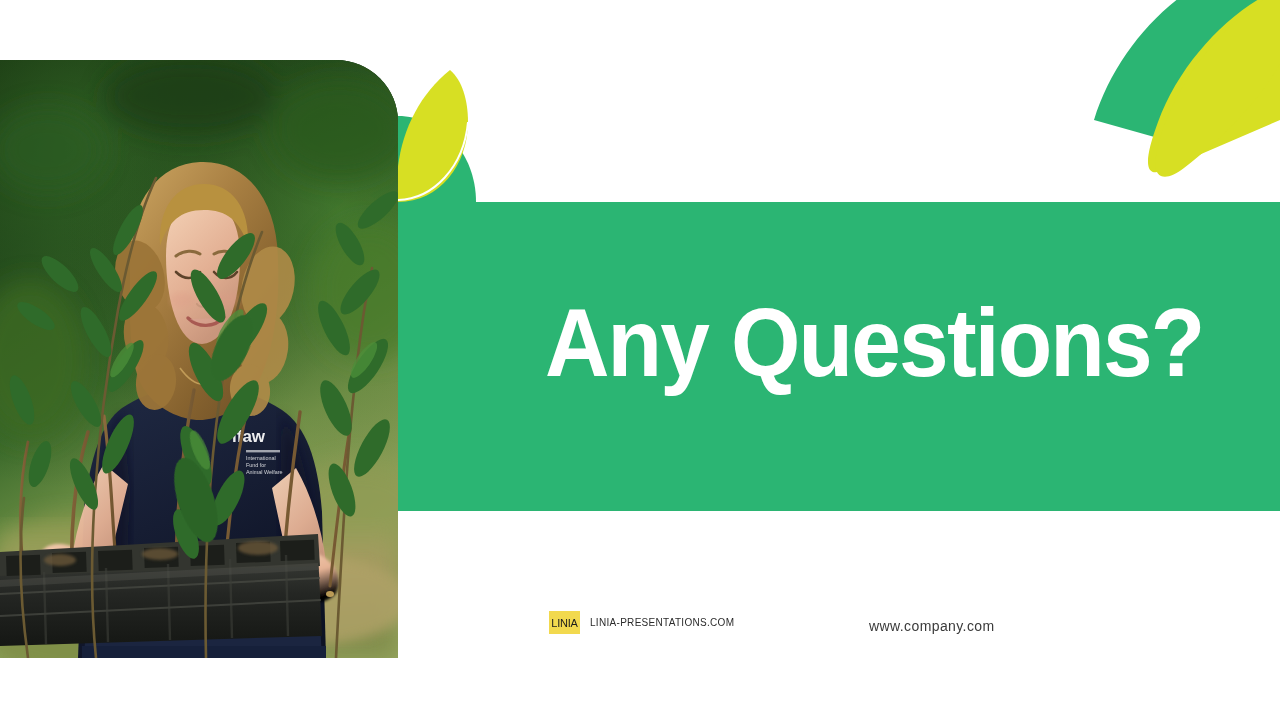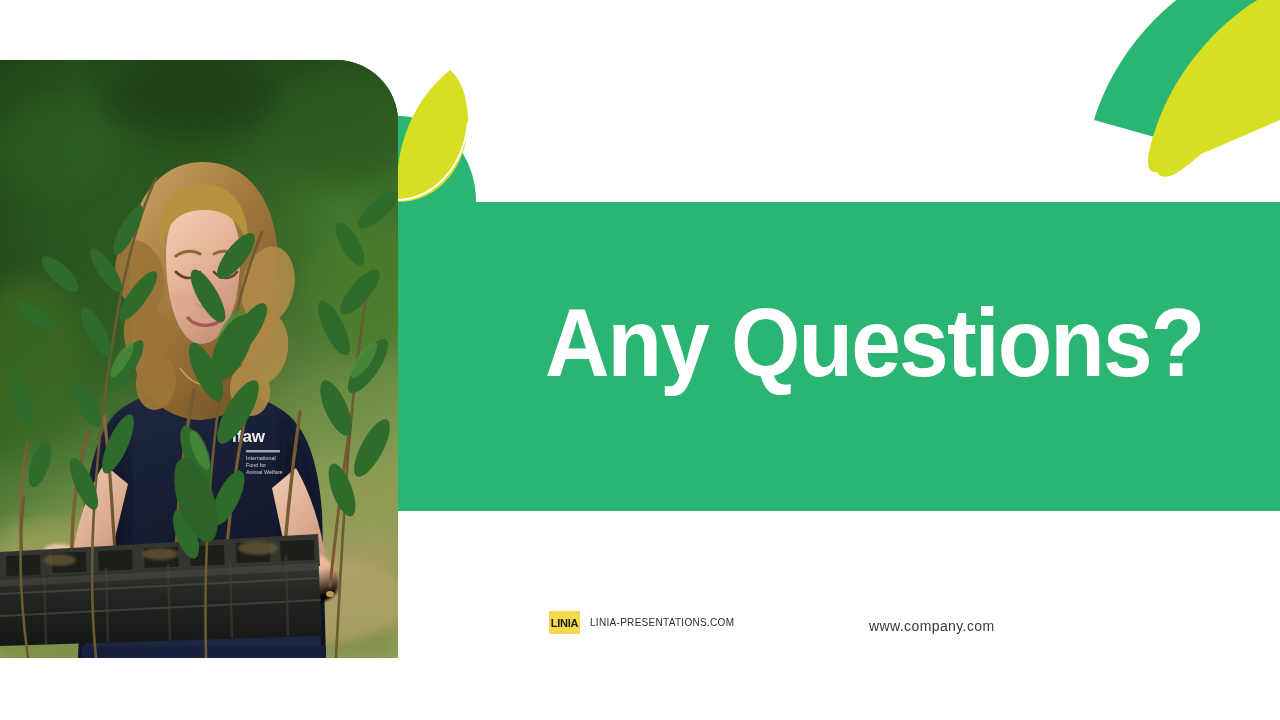--- a/index.html
+++ b/index.html
@@ -59,21 +59,21 @@
   
   #footer-brand {
     position:absolute;
     left:549px; top:611px;
     display:flex; align-items:center; gap:10px;
   }
   #linia-mark {
     width:31px; height:23px;
     background:#F2D94E;
     display:flex; align-items:center; justify-content:center;
-    font-size:11px; font-weight:bold; color:#1b1b1b;
+    font-size:11px; font-weight:normal; color:#1b1b1b;
     letter-spacing:-0.2px;
   }
   #linia-url {
     font-size:10px;
     color:#2b2b2b;
     letter-spacing:0.3px;
   }
   #company-url {
     position:absolute;
     left:869px; top:618px;

